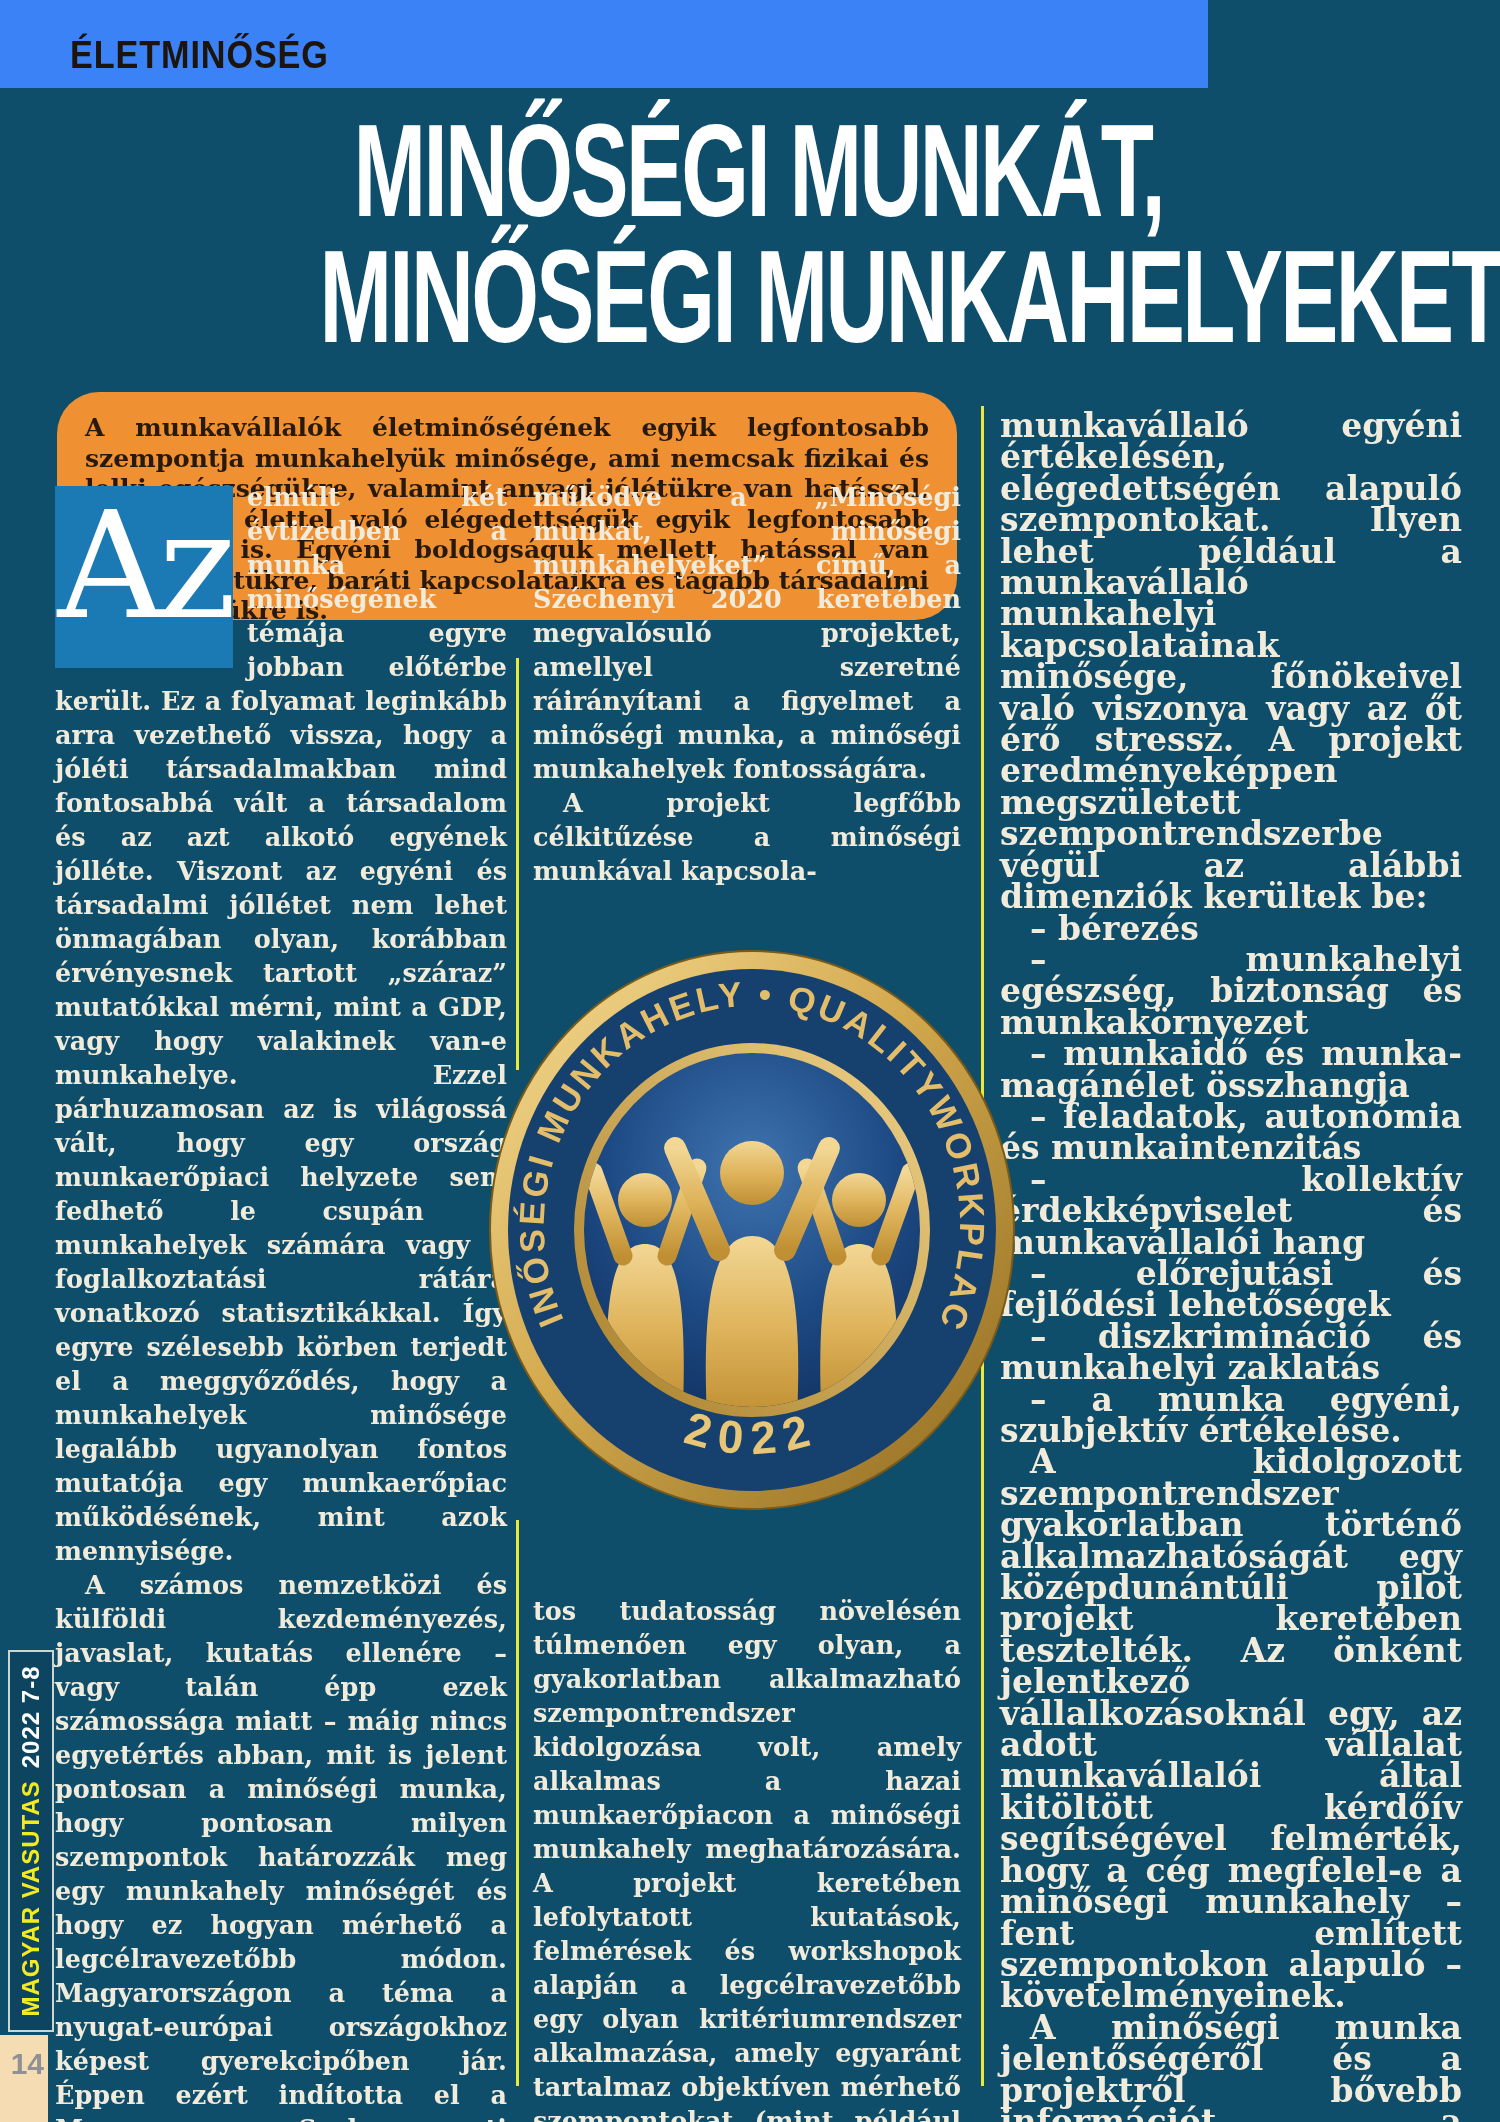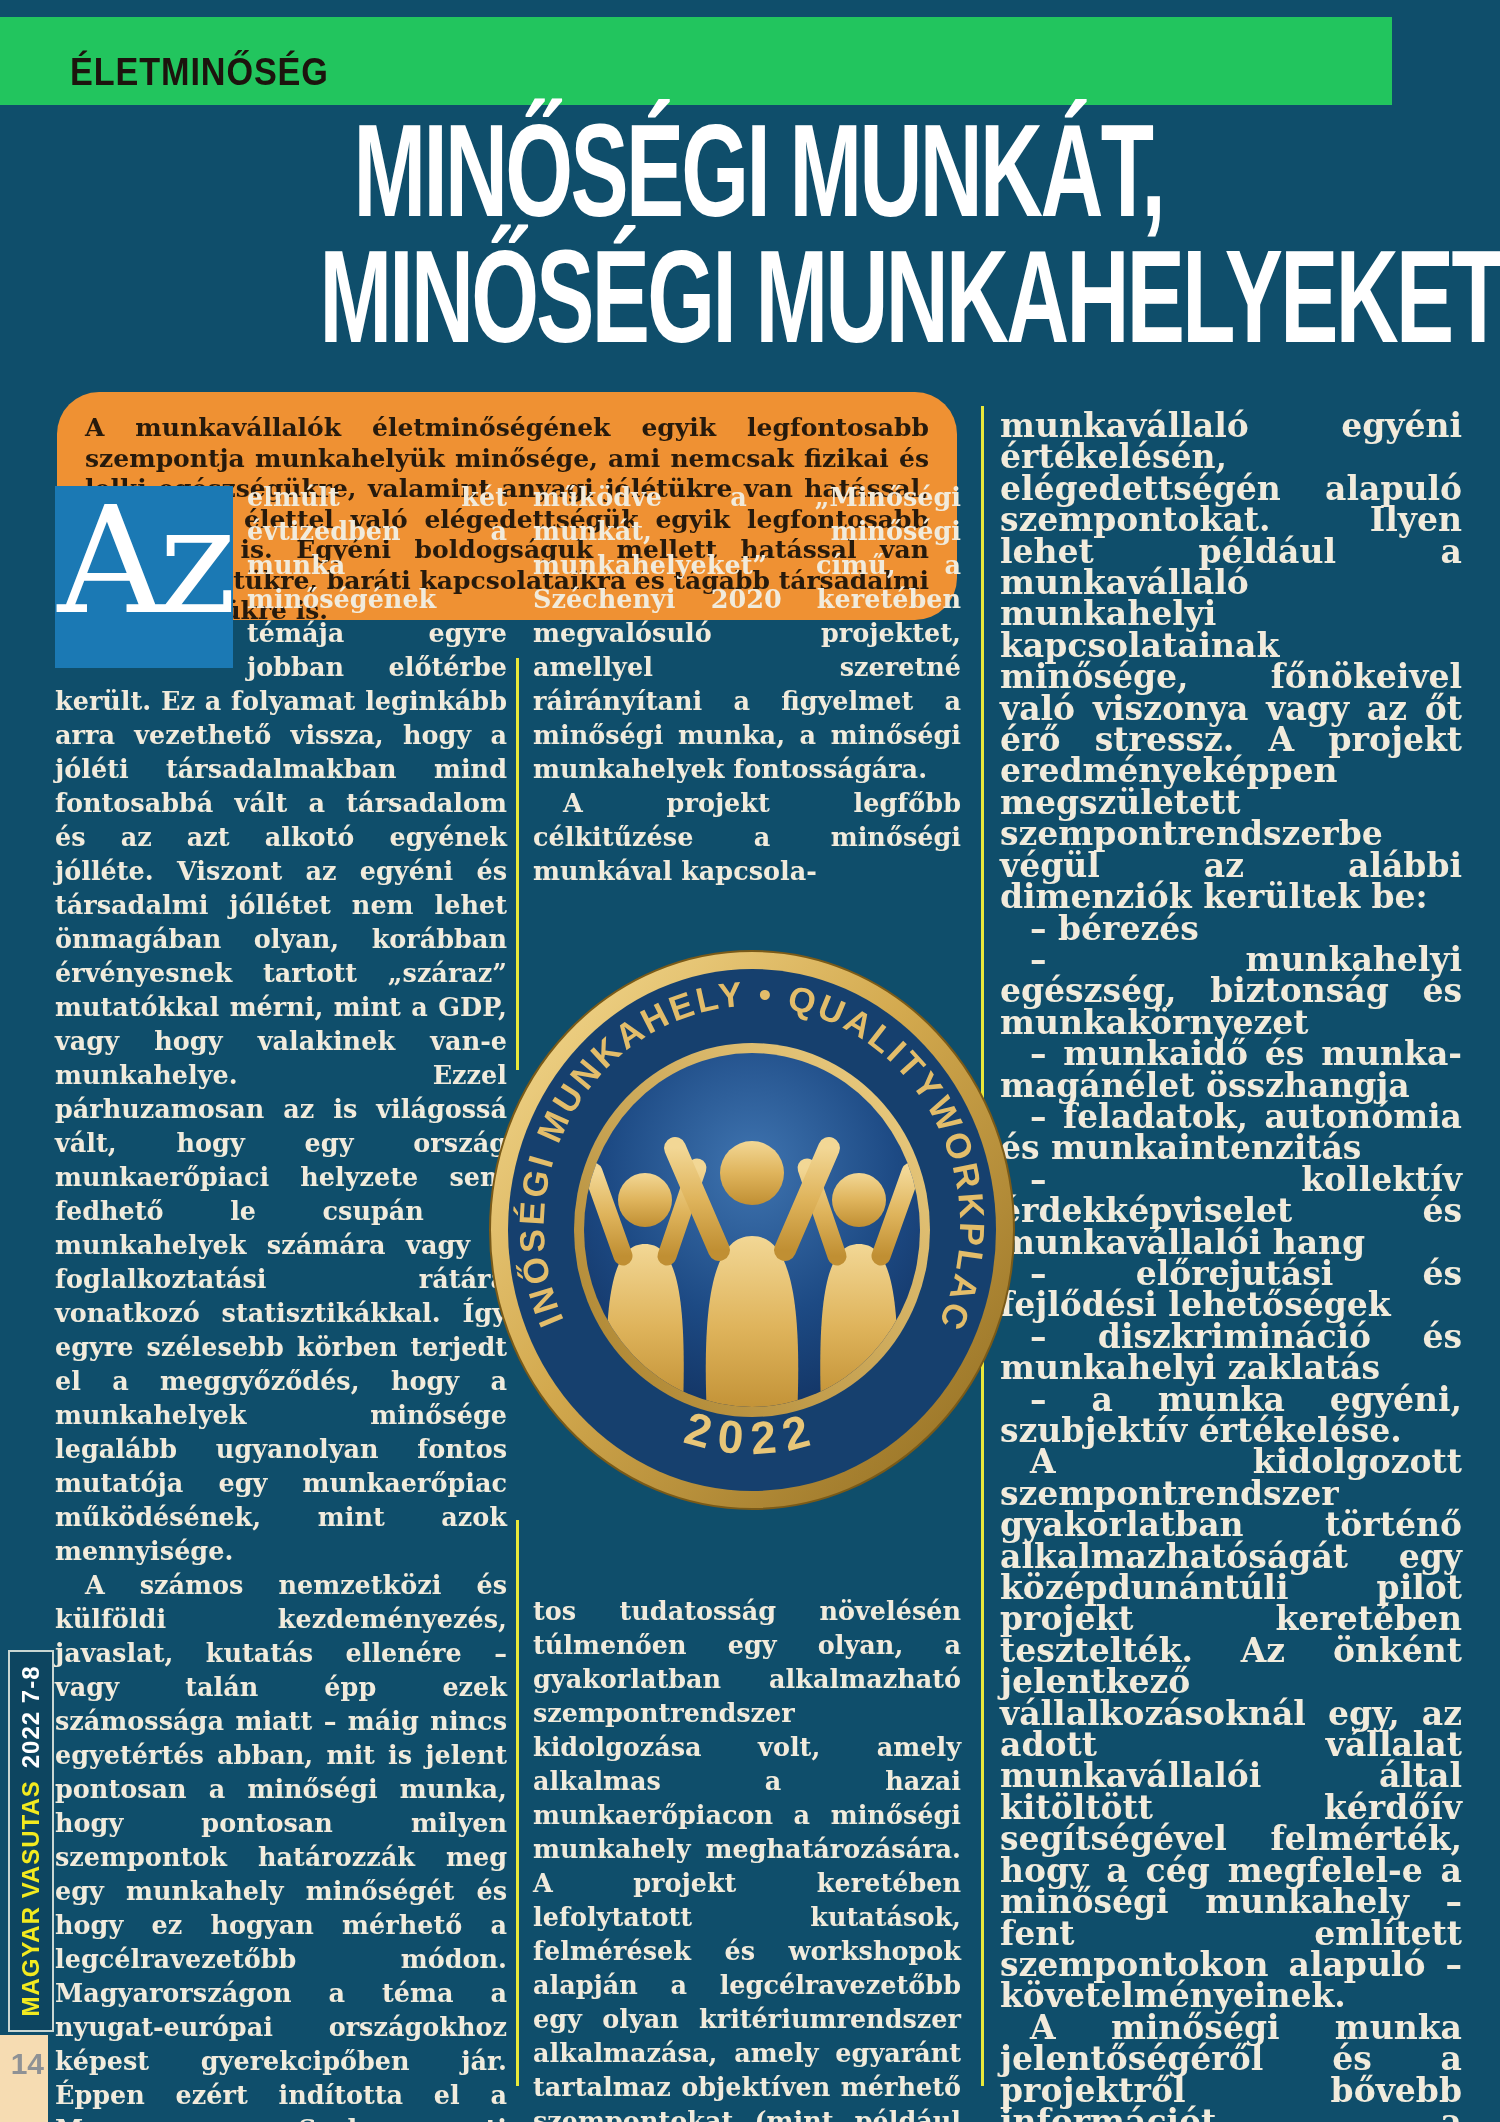--- a/index.html
+++ b/index.html
@@ -2,21 +2,21 @@
 <html><head>
 <meta charset="utf-8">
 <style>
   html,body { margin:0; padding:0; background:#20262b; }
   .page {
     position:relative; width:1500px; height:2122px; margin:0 auto;
     background:#0f4e6b; overflow:hidden;
     font-family:"DejaVu Serif", serif;
   }
   
-  .topstrip { position:absolute; left:0; top:17px; width:1392px; height:88px; background:#22c55e; }
+  .topstrip { position:absolute; left:0; top:0; width:1208px; height:88px; background:#3b82f6; }
   .kicker {
     position:absolute; left:70px; top:34px;
     font-family:"Liberation Sans", sans-serif; font-weight:bold;
     font-size:38px; color:#1c140d; letter-spacing:1px;
     transform:scaleX(0.9); transform-origin:left center; white-space:nowrap;
   }
   
   .title {
     position:absolute; left:8px; top:108px; width:1500px; text-align:center;
     color:#ffffff; font-family:"Liberation Sans", sans-serif; font-weight:bold;
@@ -35,21 +35,21 @@
   
   .col { position:absolute; color:#f1ebdc; font-weight:bold; text-align:justify; }
   .col p { margin:0; }
   .col p.indent { text-indent:30px; }
   .col1 { left:55px;  top:480px; width:452px; font-size:25.5px; line-height:34px; }
   .col2 { left:533px; top:480px; width:428px; font-size:25.5px; line-height:34px; }
   .col3 { left:1000px; top:410px; width:462px; font-size:33px; line-height:31.4px; }
   
   .dropcap-box {
     float:left; width:178px; height:182px; background:#1b79b4;
-    margin:6px 14px 2px 0; display:flex; justify-content:center;
+    margin:6px 14px 2px 0; display:flex; align-items:center; justify-content:center;
   }
   .dropcap-letter {
     color:#ffffff; font-family:"DejaVu Serif", serif; font-weight:normal;
     font-size:148px; line-height:150px; letter-spacing:-6px; padding-bottom:22px;
   }
   
   .divider { position:absolute; width:3px; background:#e9e93a; }
   .div1a { left:516px; top:658px;  height:412px; }
   .div1b { left:516px; top:1520px; height:566px; }
   .div2  { left:981px; top:406px;  height:1680px; }

